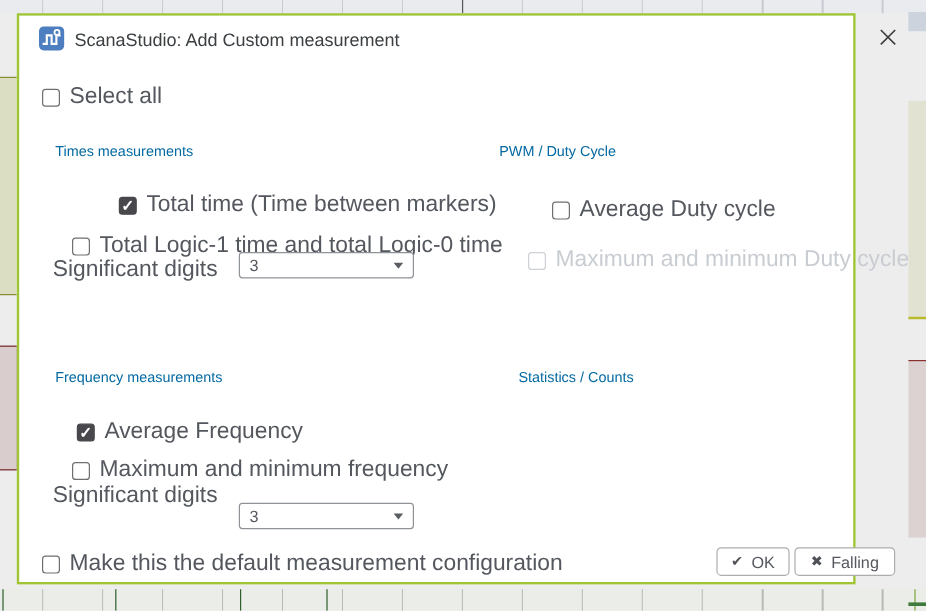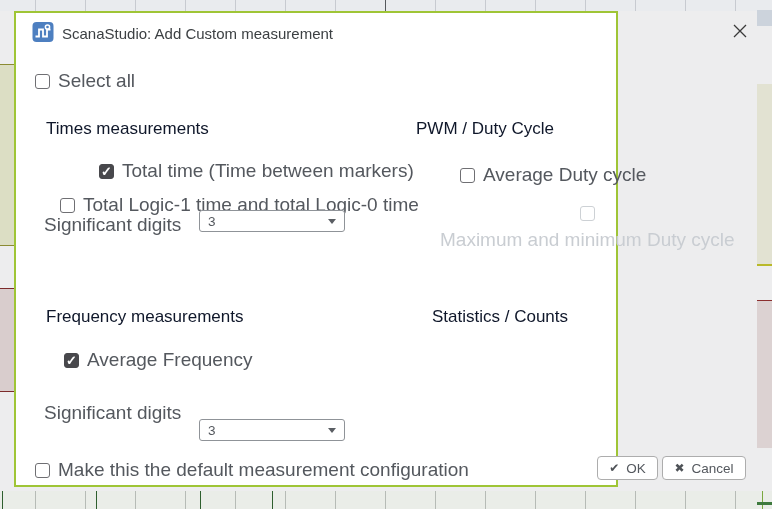--- a/index.html
+++ b/index.html
@@ -26,30 +26,30 @@
   .band{position:absolute;}
   .band-olive-l{left:0;top:64px;width:14px;height:180px;background:#dcdec4;border-top:1px solid #8b8b33;border-bottom:1px solid #8b8b33;}
   .band-maroon-l{left:0;top:288px;width:14px;height:102px;background:#d9cdcd;border:1px solid #7c2b2b;border-left:none;}
   .band-blue-r{left:757px;top:10px;width:15px;height:16px;background:#ccd3dc;}
   .band-olive-r{left:757px;top:84px;width:15px;height:180px;background:#e2e2d2;border-bottom:2px solid #b9b92a;}
   .band-maroon-r{left:757px;top:300px;width:15px;height:147px;background:#dcd2d2;border-top:1px solid #8b2f2f;}
   .band-green-r{left:757px;top:502px;width:15px;height:3px;background:#3e7a3e;}
 
   
   .dialog{
-    position:absolute;left:14px;top:11px;width:604px;height:476px;
+    position:absolute;left:14px;top:11px;width:699px;height:476px;
     background:#ffffff;border:2px solid #9fc536;box-sizing:border-box;
   }
   .abs{position:absolute;}
 
   .title-text{font-size:15px;color:#3c4043;white-space:nowrap;}
   .app-icon{width:22px;height:22px;}
   .close-btn{width:16px;height:16px;cursor:pointer;}
 
-  .section-title{font-size:17px;color:#0f172a;white-space:nowrap;}
+  .section-title{font-size:12px;color:#0369a1;white-space:nowrap;}
   .lbl{font-size:19px;color:#54585e;white-space:nowrap;}
 
   .cb{
     display:inline-block;width:15px;height:15px;box-sizing:border-box;
     border:1px solid #6f6f73;border-radius:3px;background:#fff;position:relative;
   }
   .cb.checked{background:#48484c;border-color:#48484c;}
   .cb.checked::after{
     content:"✓";position:absolute;left:1px;top:-1px;
     color:#fff;font-size:13px;font-weight:bold;line-height:15px;
@@ -124,44 +124,48 @@
   <div class="abs combo" style="left:183px;top:197px;">
     <span class="val">3</span>
     <span class="arrow"></span>
   </div>
 
   <div class="abs section-title" style="left:400px;top:106px;">PWM / Duty Cycle</div>
   <div class="abs row" style="left:444px;top:151px;">
     <span class="cb"></span>
     <span class="lbl">Average Duty cycle</span>
   </div>
-  <div class="abs row disabled" style="left:424px;top:193px;flex-direction:column;">
+  <div class="abs row disabled" style="left:424px;top:193px;">
     <span class="cb"></span>
     <span class="lbl">Maximum and minimum Duty cycle</span>
   </div>
 
   <div class="abs section-title" style="left:30px;top:294px;">Frequency measurements</div>
   <div class="abs row" style="left:48px;top:336px;">
     <span class="cb checked"></span>
     <span class="lbl">Average Frequency</span>
+  </div>
+  <div class="abs row" style="left:44px;top:368px;">
+    <span class="cb"></span>
+    <span class="lbl">Maximum and minimum frequency</span>
   </div>
   <div class="abs lbl" style="left:28px;top:389px;">Significant digits</div>
   <div class="abs combo" style="left:183px;top:384px;">
     <span class="val">3</span>
     <span class="arrow"></span>
   </div>
 
   <div class="abs section-title" style="left:400px;top:294px;margin-left:16px;">Statistics / Counts</div>
 
   <div class="abs row" style="left:19px;top:446px;">
     <span class="cb"></span>
     <span class="lbl">Make this the default measurement configuration</span>
   </div>
   <div class="abs btn" style="left:581px;top:443px;width:61px;">
     <span class="ico">✔</span>
     <span>OK</span>
   </div>
   <div class="abs btn" style="left:646px;top:443px;width:84px;">
     <span class="ico">✖</span>
-    <span>Cancel</span>
+    <span>Falling</span>
   </div>
 
 </div>
 
 </body></html>

